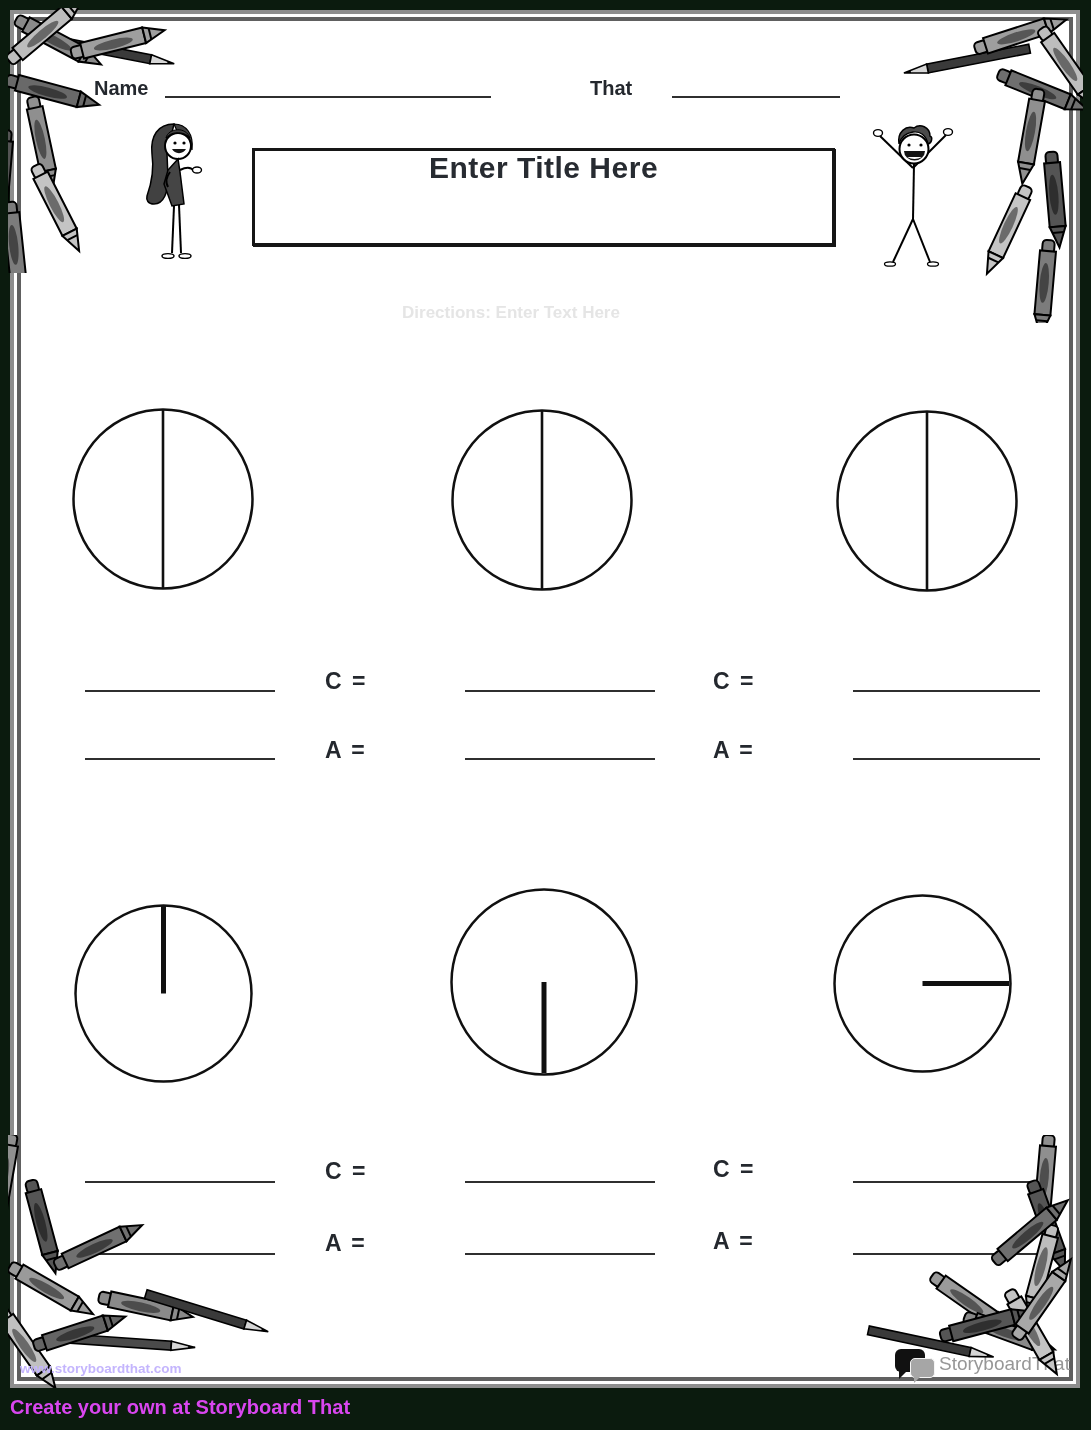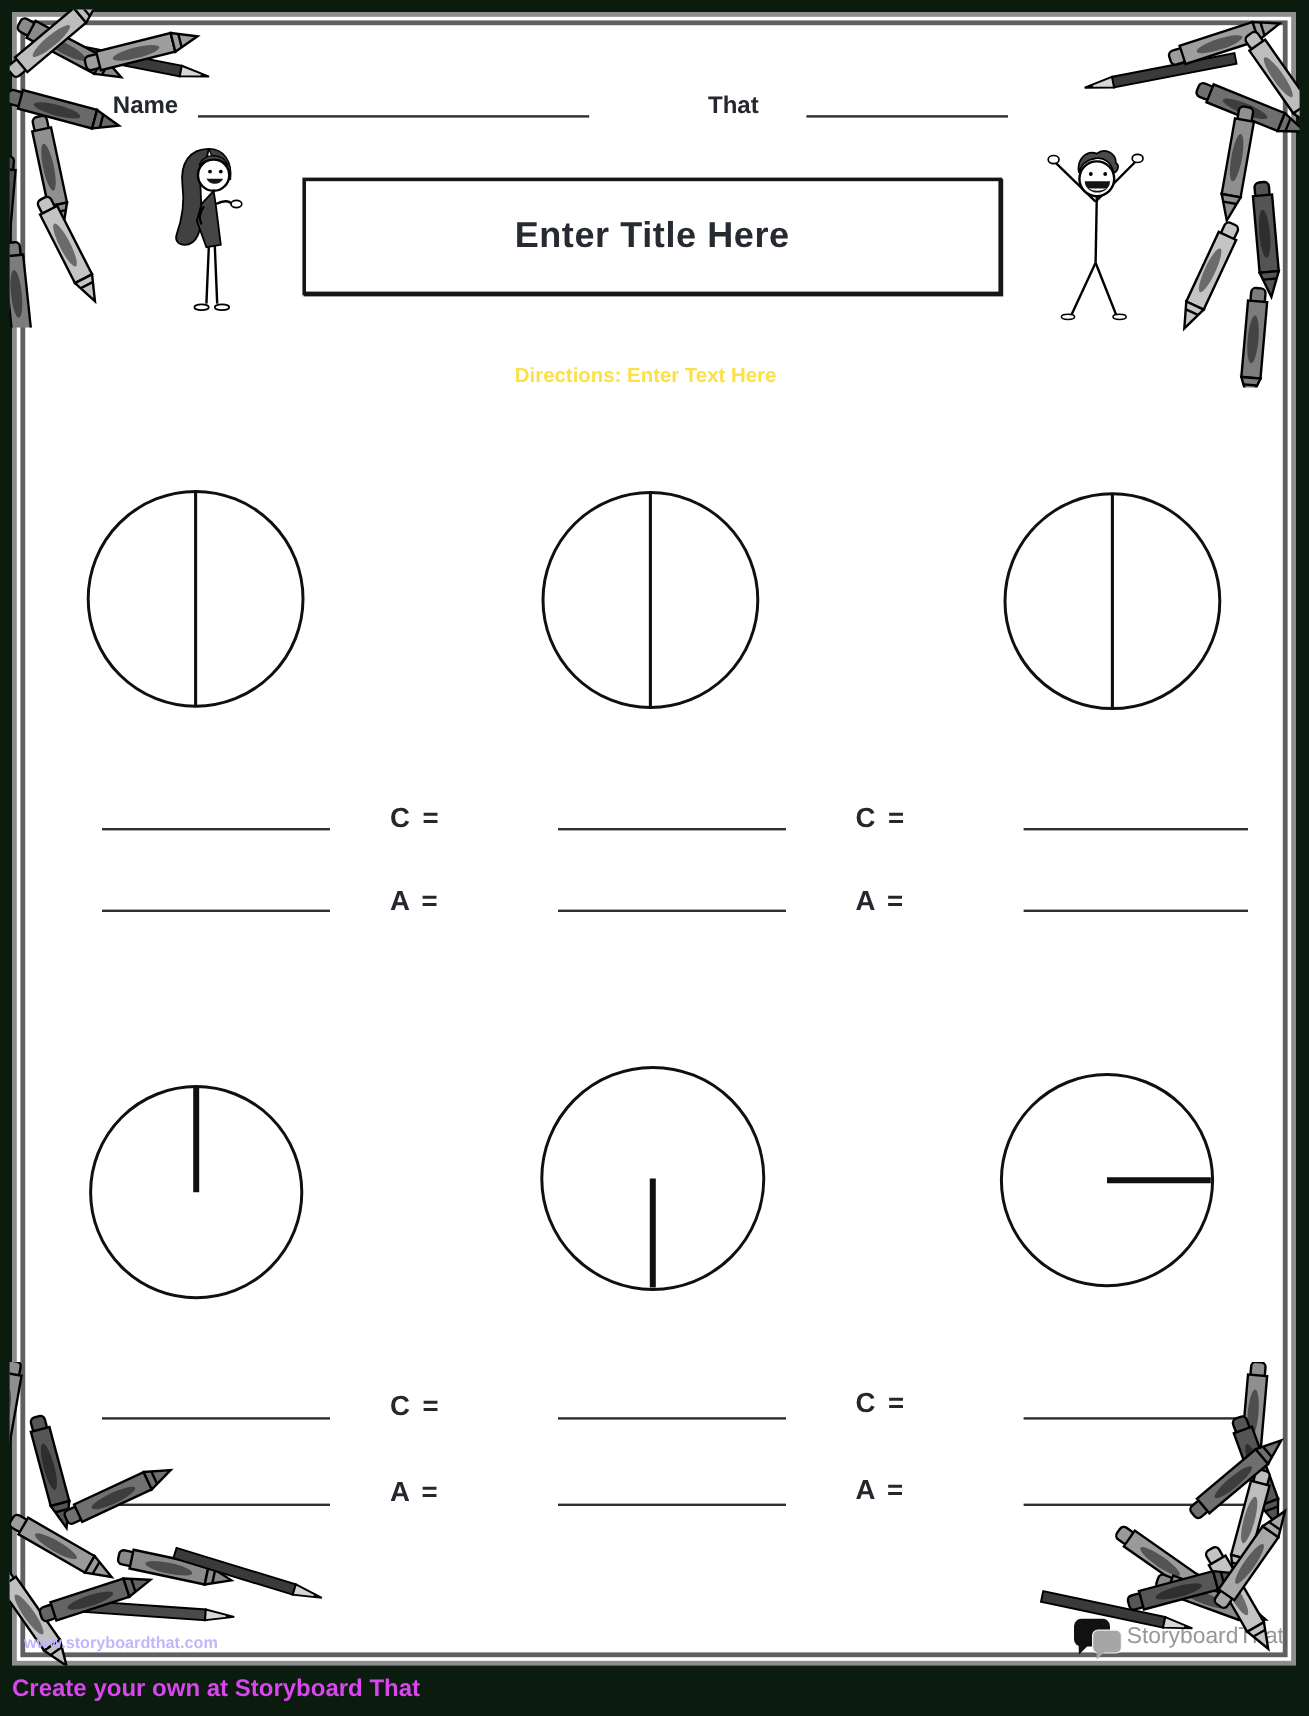--- a/index.html
+++ b/index.html
@@ -18,25 +18,25 @@
     border:4px solid #606060;
     box-shadow:0 0 0 3px #ffffff, 0 0 0 7px #8e8e8e;
     box-sizing:border-box;
   }
   .lbl{font-weight:bold;color:#24282e;}
   .field-label{font-size:20px;}
   .blank{border-top:2px solid #2f2f2f;height:0;}
   .title-box{
     left:252px;top:148px;width:577px;height:92px;
     border:3px solid #161616;
-    display:flex;align-items:center;justify-content:center;
+    display:flex;align-items:flex-start;justify-content:center;
     box-shadow:1px 1px 0 #161616;
   }
   .title-text{font-size:30px;font-weight:bold;color:#272b31;letter-spacing:.5px;}
-  .directions{left:21px;top:303px;width:980px;text-align:center;font-size:17px;font-weight:bold;color:#fde047;padding-left:27px;}
+  .directions{left:21px;top:303px;width:980px;text-align:center;font-size:17px;font-weight:bold;color:#e5e5e5;}
   .enter-num{font-size:17px;font-weight:bold;color:#1b1e23;}
   .ans-label{font-size:23px;font-weight:bold;color:#24282e;letter-spacing:2px;}
   .watermark{left:20px;top:1361px;font-size:13.5px;font-weight:bold;color:#c4b5fd;z-index:6;}
   .create-line{left:10px;top:1396px;font-size:20px;font-weight:bold;color:#d946ef;z-index:2;}
   .logo{left:895px;top:1347px;height:36px;z-index:2;}
   .bubble-black{
     position:absolute;left:0;top:2px;width:30px;height:23px;background:#111;border-radius:6px;
   }
   .bubble-black:after{
     content:"";position:absolute;left:4px;bottom:-7px;border:5px solid transparent;border-top-color:#111;border-left-color:#111;

